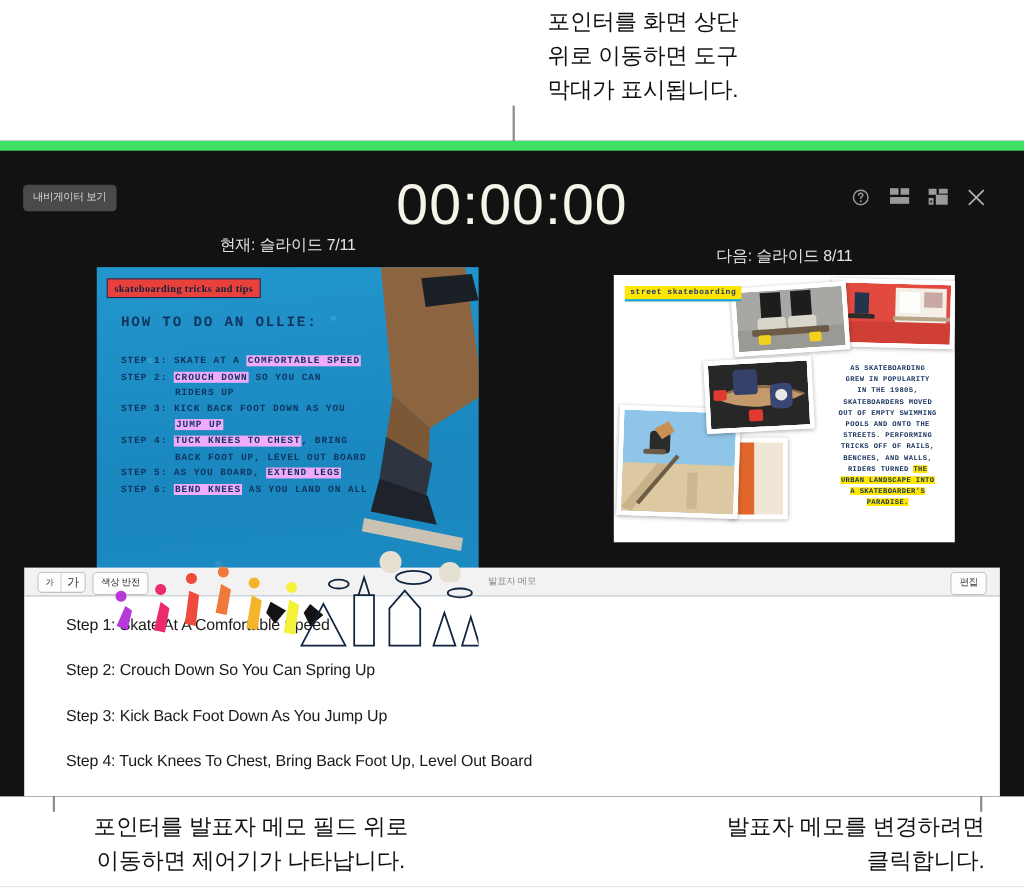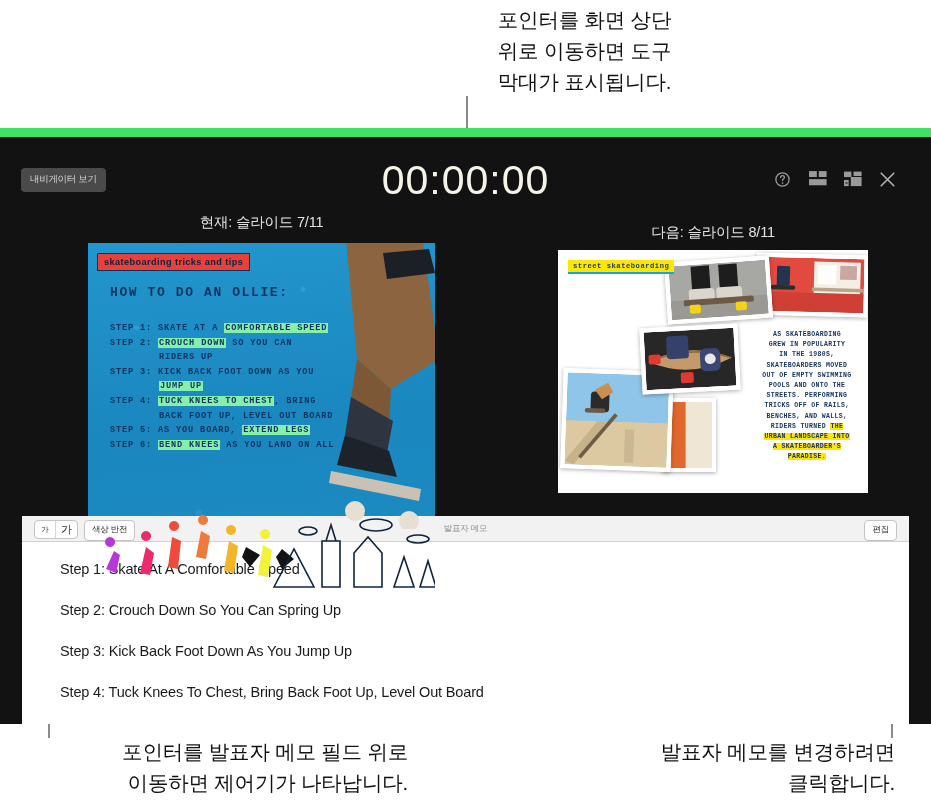--- a/index.html
+++ b/index.html
@@ -14,21 +14,21 @@
   
   .callout {
     position: absolute;
     font-size: 20.5px;
     line-height: 31px;
     color: #111;
     letter-spacing: -0.2px;
     white-space: pre-line;
   }
   #callout-top { top: 4px; left: 462px; width: 245px; text-align: center; }
-  #callout-bottom-left { top: 736px; left: 48px; width: 360px; text-align: right; }
+  #callout-bottom-left { top: 736px; left: 48px; width: 360px; text-align: center; }
   #callout-bottom-right { top: 736px; left: 585px; width: 310px; text-align: right; }
 
   .leader {
     position: absolute;
     background: #8b8b8b;
     width: 1.6px;
   }
   #leader-top   { left: 466px; top: 96px;  height: 34px; }
   #leader-bl    { left: 48px;  top: 540px; height: 198px; }
   #leader-br    { left: 891px; top: 540px; height: 198px; }
@@ -57,21 +57,21 @@
     padding: 5px 9px 6px;
     font-family: "Liberation Sans", sans-serif;
     cursor: pointer;
     letter-spacing: -0.3px;
   }
 
   .timer {
     position: absolute; left: 0; top: 20px; width: 931px;
     text-align: center;
     color: #f6f3e9;
-    font-size: 41px;
+    font-size: 52px;
     font-weight: 300;
     letter-spacing: 1px;
     font-family: "Liberation Sans", sans-serif;
   }
 
   .tool-icons {
     position: absolute; right: 35px; top: 34px;
     display: flex; align-items: center; gap: 18px;
   }
   .ticon { width: 17px; height: 17px; display: block; cursor: pointer; }
@@ -108,41 +108,41 @@
     background: linear-gradient(180deg,#cfc8b8 0%, #bdb5a3 100%);
   }
   .sk-wave {
     position:absolute; left:0; right:0; bottom:38px; height:72px;
     background: linear-gradient(180deg, rgba(20,110,160,.45), rgba(20,110,160,.10));
     clip-path: polygon(0 38%,12% 30%,28% 44%,46% 26%,66% 42%,84% 28%,100% 40%,100% 100%,0 100%);
   }
   .sk-title {
     position:absolute; left:9px; top:10px;
     background:#e8413c; color:#0d2240;
-    font-family:Liberation Sans, sans-serif;
+    font-family:Liberation Serif, serif;
     font-size:9.2px; font-weight:700; letter-spacing:.4px;
     padding:2.5px 6px 3px;
     border:1.5px solid #12305c;
     z-index: 4;
   }
   .sk-head {
     position:absolute; left:22px; top:42px;
     color:#10335f;
     font-family:"Liberation Mono","DejaVu Sans Mono",monospace;
     font-size:13px; font-weight:700; letter-spacing:1.6px;
     z-index: 4;
   }
   .sk-steps {
     position:absolute; left:22px; top:78px; right:8px;
     font-family:"Liberation Mono","DejaVu Sans Mono",monospace;
     font-size:8.6px; font-weight:700; letter-spacing:.85px;
     line-height:14.6px; color:#10335f;
     z-index: 4;
   }
-  .sk-steps .hl { background:#86efac; padding:0 1px; }
+  .sk-steps .hl { background:#f0abfc; padding:0 1px; }
   .sk-steps .ind { padding-left:49px; display:block; }
 
   .sk-skater {
     position:absolute; right:-6px; top:-4px; width:170px; height:290px; z-index:3;
   }
   .sk-planet {
     position:absolute; right:52px; top:183px; width:28px; height:28px;
     border-radius:50%; background:#9f8ef0;
     box-shadow: inset -4px -3px 0 rgba(0,0,0,.12);
     z-index:3;

